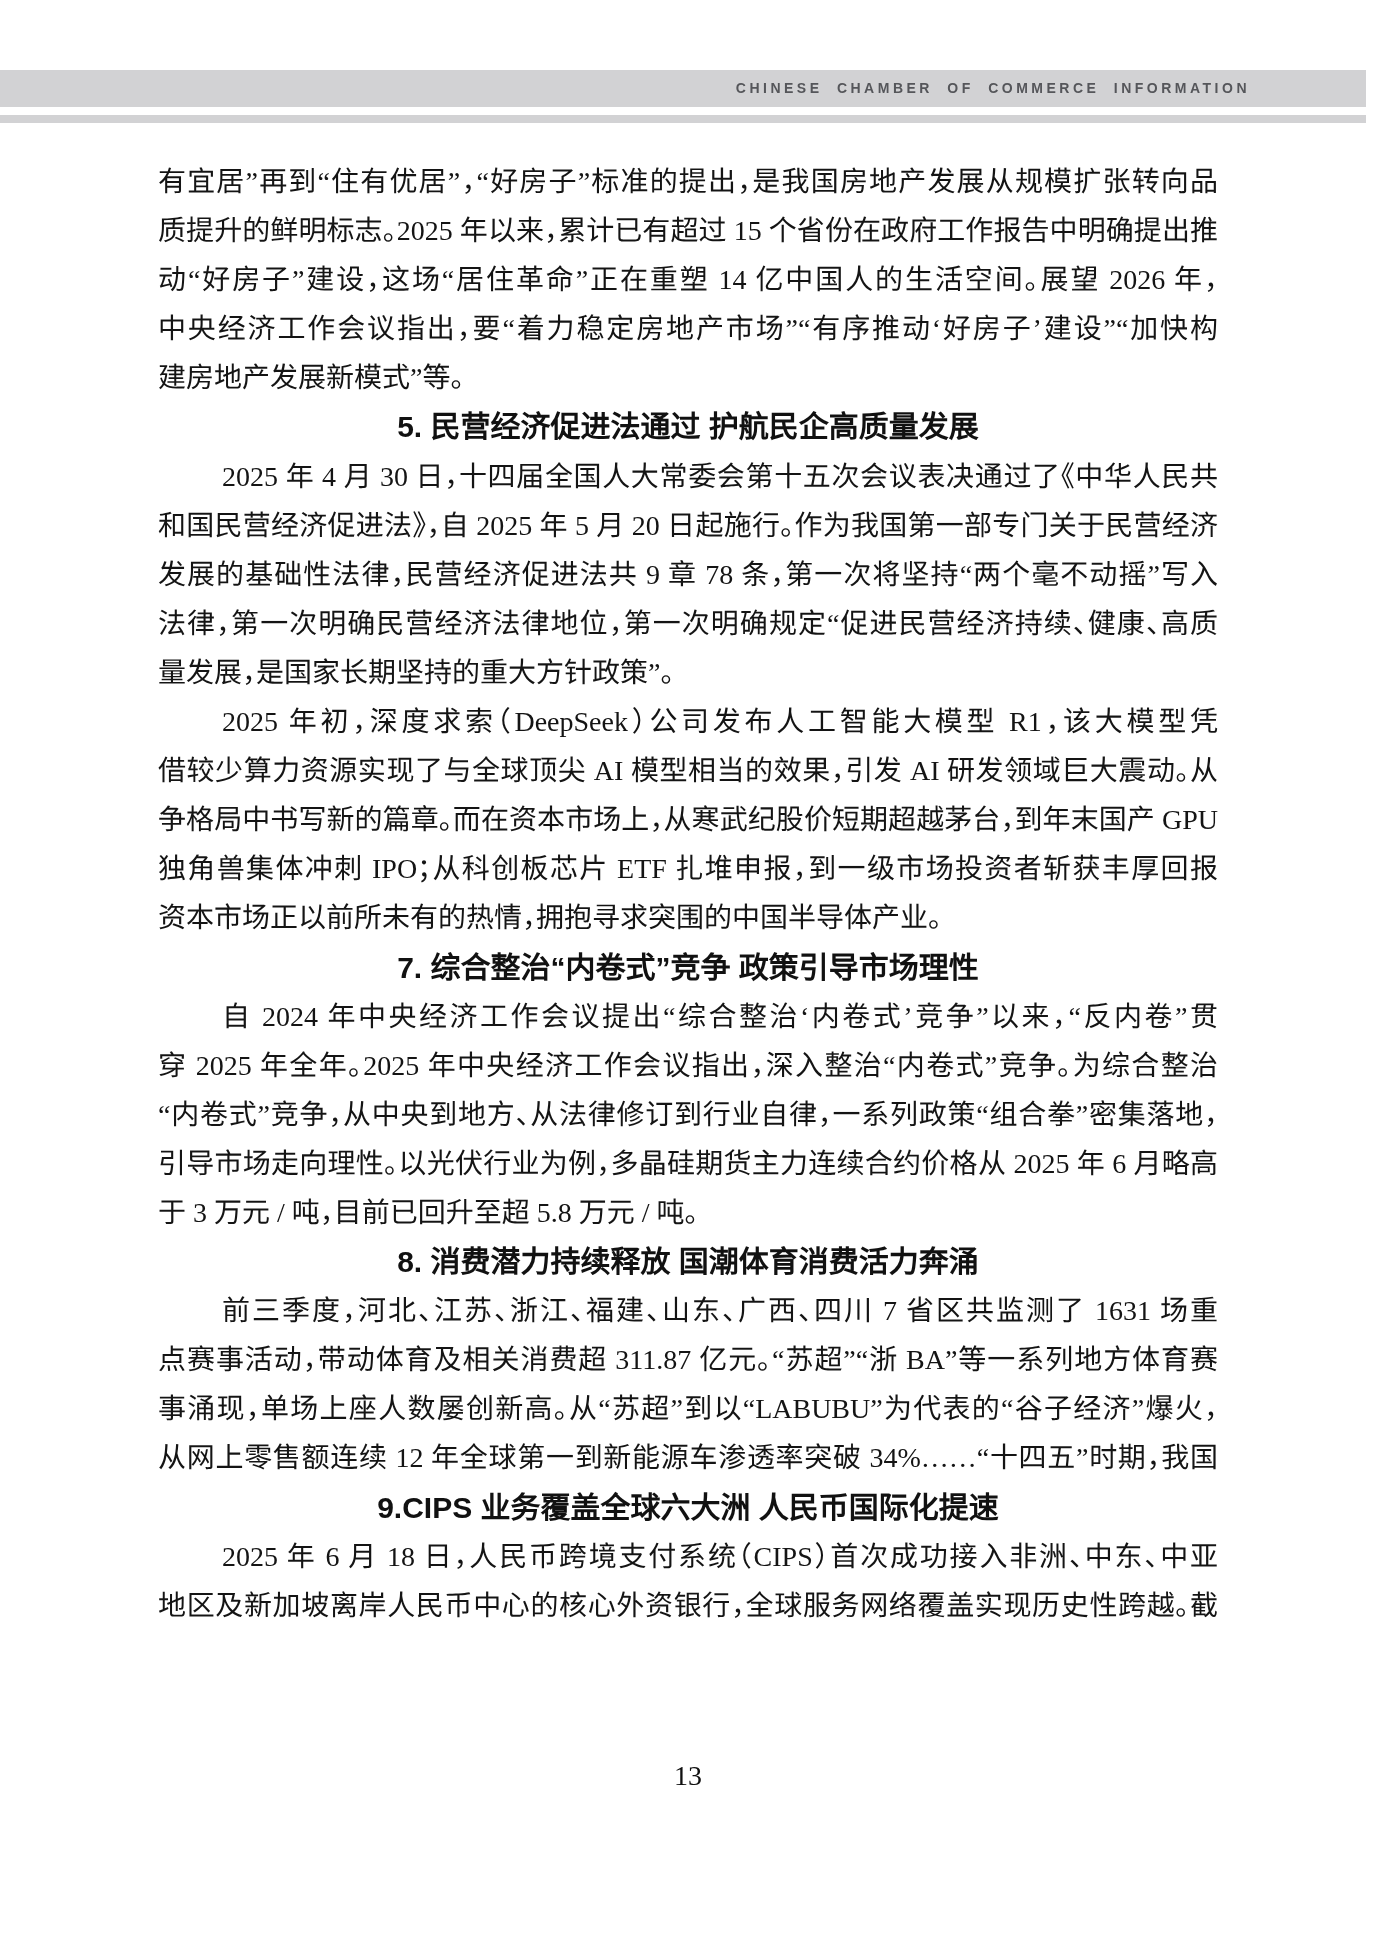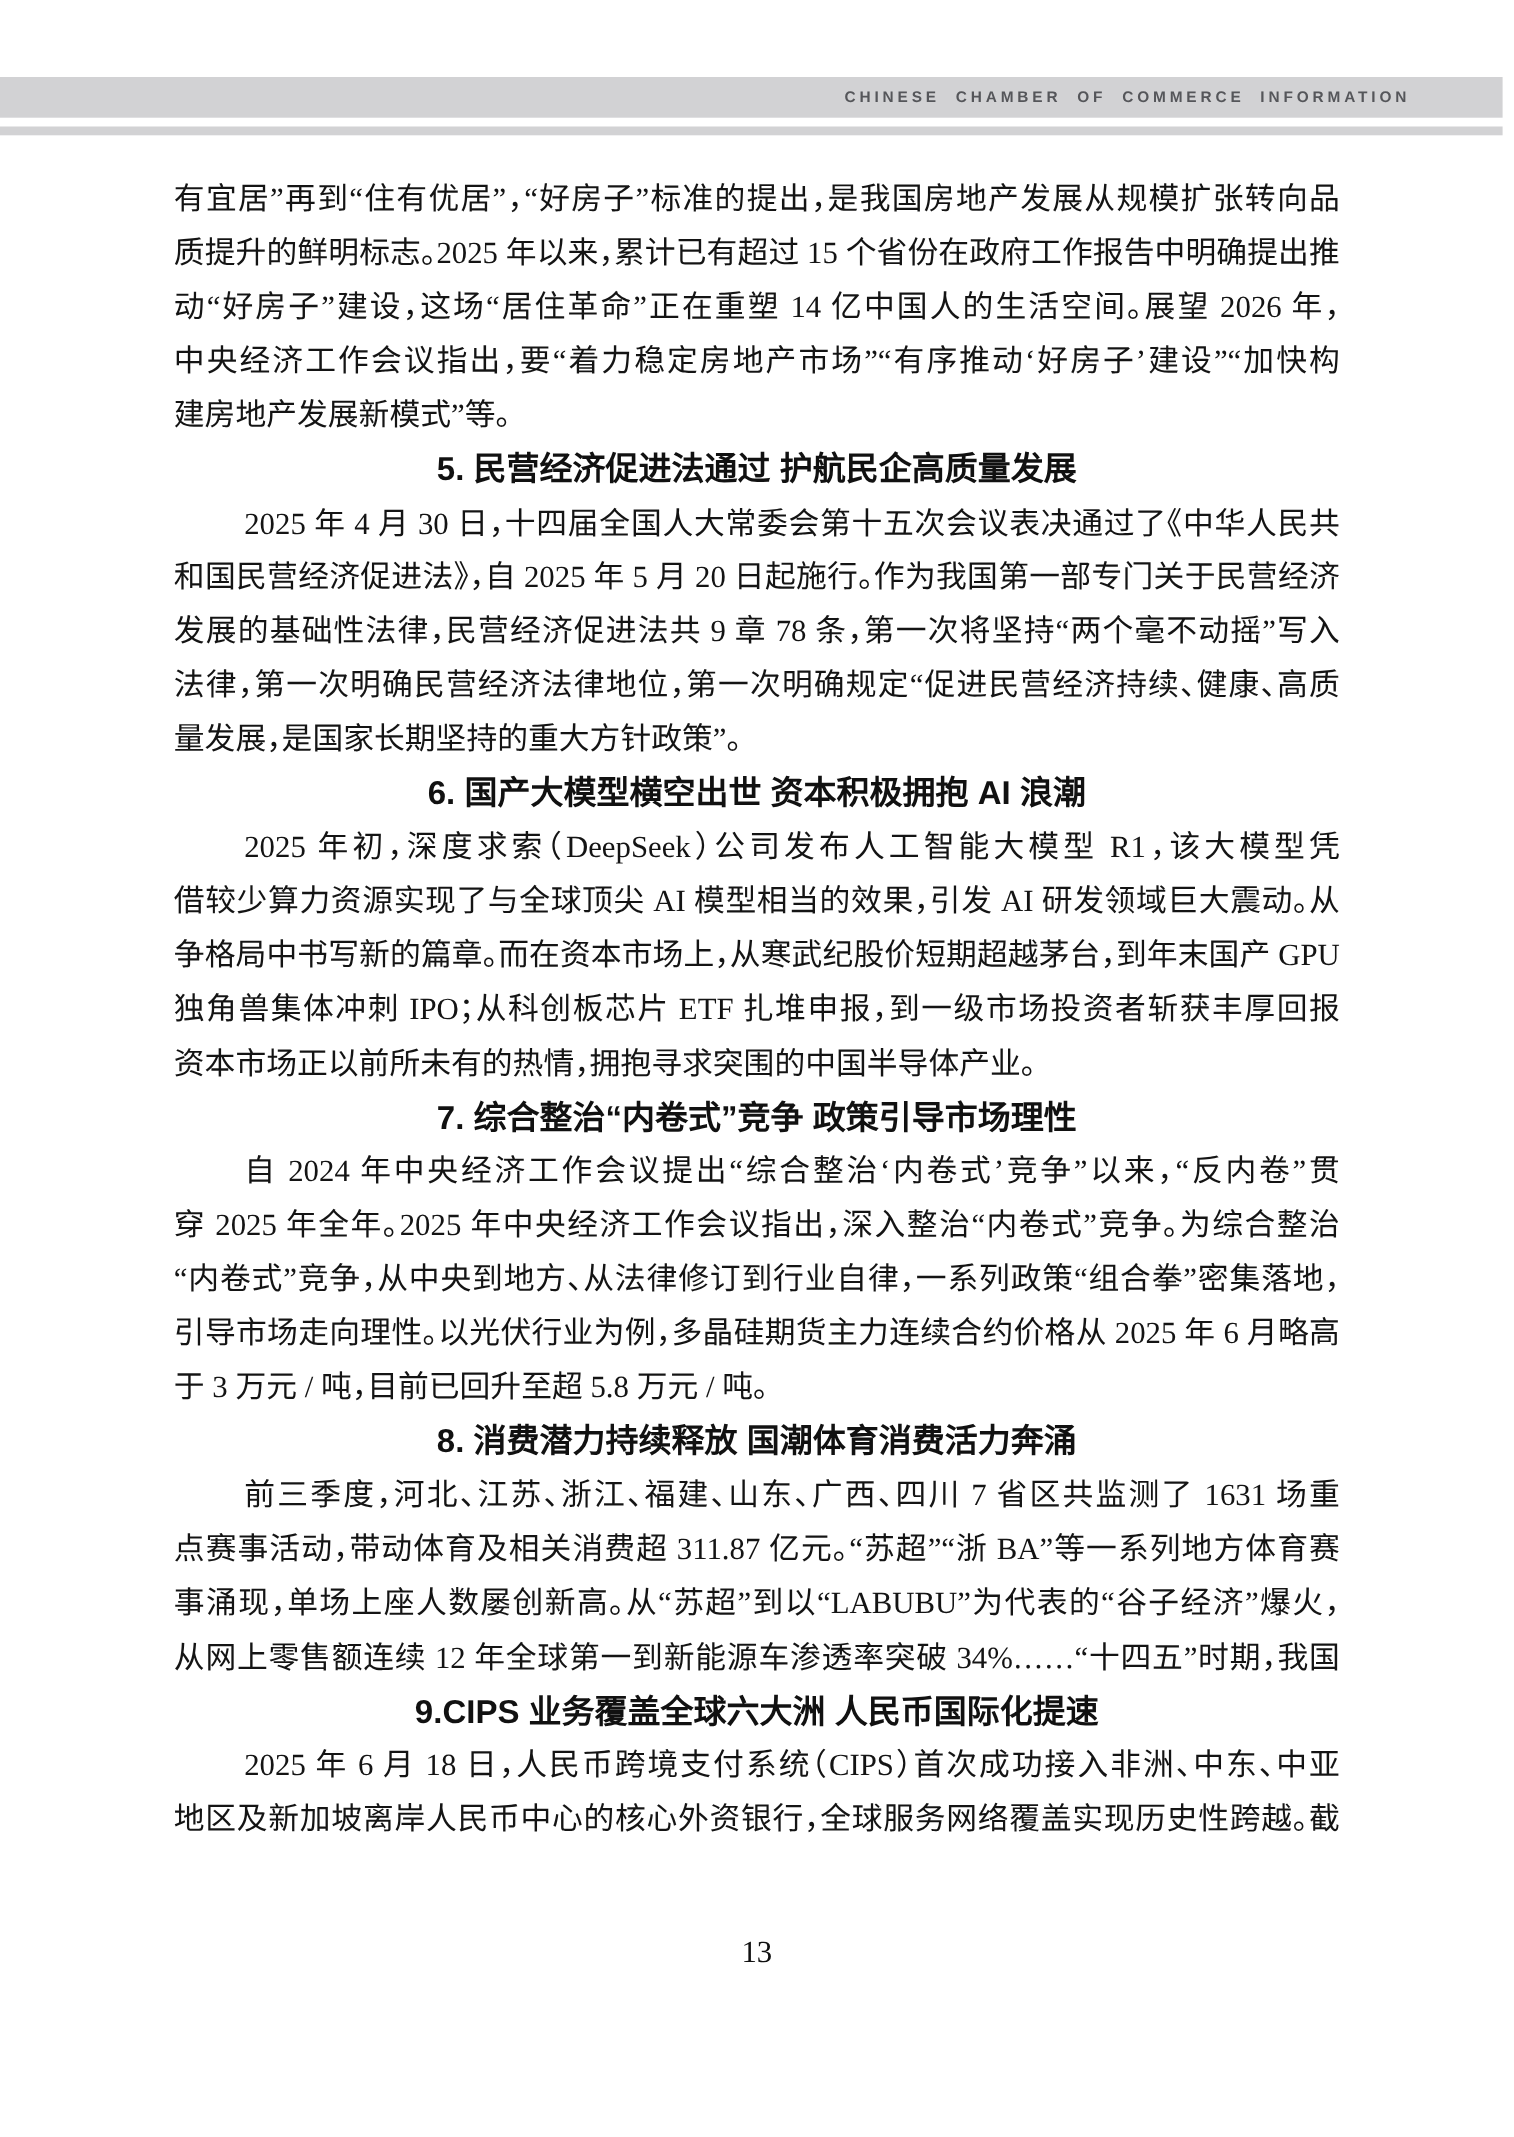--- a/index.html
+++ b/index.html
@@ -15,21 +15,21 @@
   
   .band-main {
     position: absolute; left: 0; top: 70px;
     width: 1366px; height: 37px;
     background: #d2d2d4;
   }
   .band-main .banner-text {
     display: block;
     line-height: 37px;
     text-align: right;
-    padding-right: 84px;
+    padding-right: 116px;
     font-size: 14px;
     font-weight: bold;
     letter-spacing: 3.5px;
     word-spacing: 7px;
     color: #55565a;
     font-family: "Liberation Sans", sans-serif;
   }
   .band-rule {
     position: absolute; left: 0; top: 115px;
     width: 1366px; height: 8px;
@@ -96,21 +96,20 @@
     <div class="line">中央经济工作会议指出，要“着力稳定房地产市场”“有序推动‘好房子’建设”“加快构</div>
     <div class="line short">建房地产发展新模式”等。</div>
 
     <div class="heading">5. 民营经济促进法通过 护航民企高质量发展</div>
     <div class="line indent">2025 年 4 月 30 日，十四届全国人大常委会第十五次会议表决通过了《中华人民共</div>
     <div class="line">和国民营经济促进法》，自 2025 年 5 月 20 日起施行。作为我国第一部专门关于民营经济</div>
     <div class="line">发展的基础性法律，民营经济促进法共 9 章 78 条，第一次将坚持“两个毫不动摇”写入</div>
     <div class="line">法律，第一次明确民营经济法律地位，第一次明确规定“促进民营经济持续、健康、高质</div>
     <div class="line short">量发展，是国家长期坚持的重大方针政策”。</div>
 
-    <div class="heading">6. 国产大模型横空出世 资本积极拥抱 AI 浪潮</div>
     <div class="line indent">2025 年初，深度求索（DeepSeek）公司发布人工智能大模型 R1，该大模型凭</div>
     <div class="line">借较少算力资源实现了与全球顶尖 AI 模型相当的效果，引发 AI 研发领域巨大震动。从</div>
     <div class="line">争格局中书写新的篇章。而在资本市场上，从寒武纪股价短期超越茅台，到年末国产 GPU</div>
     <div class="line">独角兽集体冲刺 IPO；从科创板芯片 ETF 扎堆申报，到一级市场投资者斩获丰厚回报——</div>
     <div class="line short">资本市场正以前所未有的热情，拥抱寻求突围的中国半导体产业。</div>
 
     <div class="heading">7. 综合整治“内卷式”竞争 政策引导市场理性</div>
     <div class="line indent">自 2024 年中央经济工作会议提出“综合整治‘内卷式’竞争”以来，“反内卷”贯</div>
     <div class="line">穿 2025 年全年。2025 年中央经济工作会议指出，深入整治“内卷式”竞争。为综合整治</div>
     <div class="line">“内卷式”竞争，从中央到地方、从法律修订到行业自律，一系列政策“组合拳”密集落地，</div>

